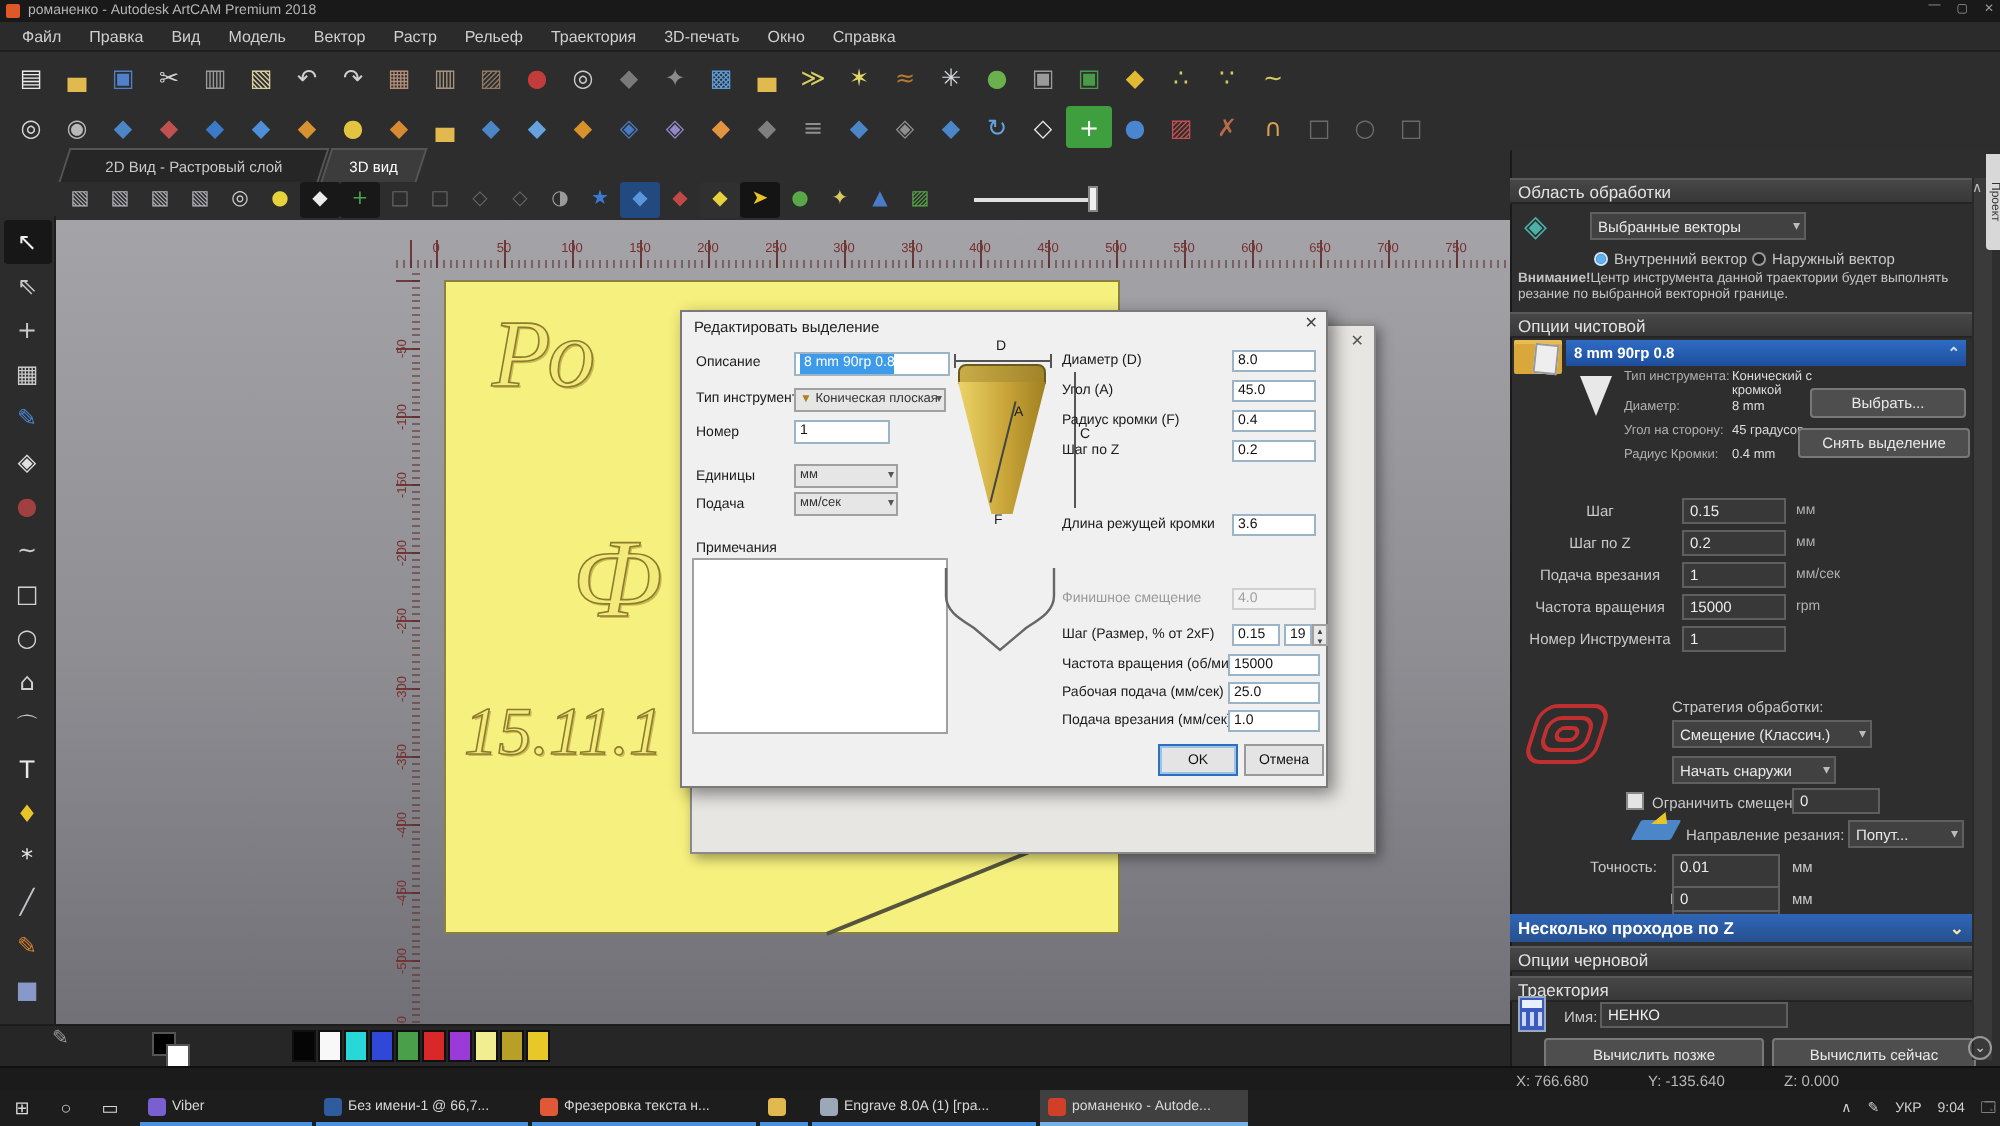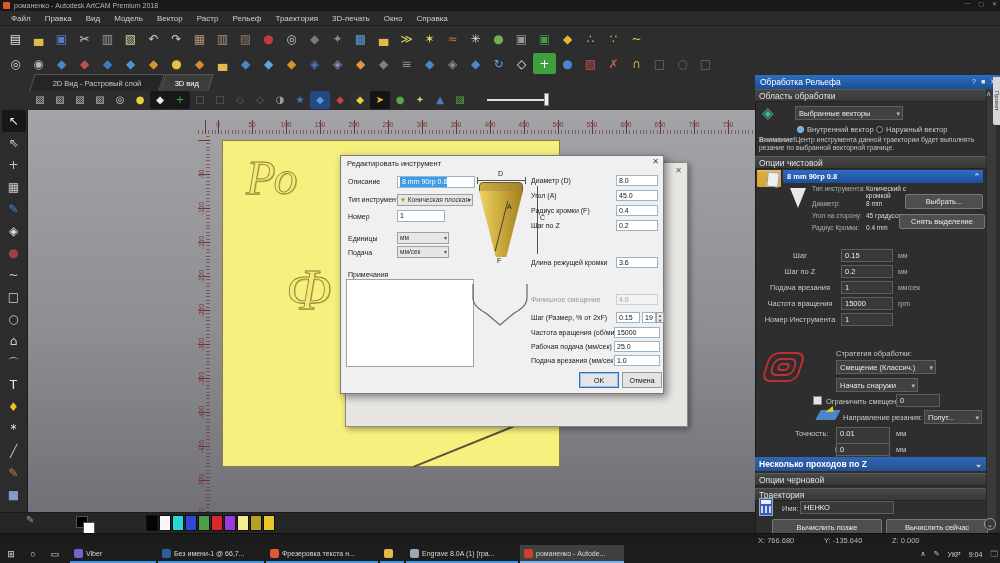--- a/index.html
+++ b/index.html
@@ -484,28 +484,29 @@
       <span>-300</span>
       <span>-350</span>
       <span>-400</span>
       <span>-450</span>
       <span>-500</span>
       <span>-550</span>
     </div>
   <div class="abs sheet"></div>
   <div class="abs engra" style="left:246px;top:150px;font-size:48px;">Ро</div>
   <div class="abs engra" style="left:286px;top:258px;font-size:56px;">Ф</div>
+  <div class="abs engra" style="left:232px;top:348px;font-size:34px;">15.11.1</div>
   <div class="abs diag-line"></div>
 
   <div class="abs bgdialog">
     <span style="position:absolute;right:5px;top:3px;font-size:8px;color:#555;">✕</span>
   </div>
 
   <div class="abs dialog">
-    <span class="ttl">Редактировать инструмент</span>
+    <span class="ttl">Редактировать выделение</span>
     <span class="dlg-x">✕</span>
 
     <span class="dl" style="left:7px;top:22px;">Описание</span>
     <span class="df" style="left:56px;top:20px;width:78px;height:12px;"><span class="df sel" style="position:static;display:inline-block;border:none;height:10px;">8 mm 90гр 0.8</span></span>
 
     <span class="dl" style="left:7px;top:40px;">Тип инструмента</span>
     <span class="dd" style="left:56px;top:38px;width:76px;height:12px;"><b style="color:#b08020;font-size:6px;">▼</b> <span>Коническая плоская</span></span>
 
     <span class="dl" style="left:7px;top:57px;">Номер</span>
     <span class="df" style="left:56px;top:54px;width:48px;height:12px;">1</span>
@@ -555,28 +556,20 @@
     <span class="dl" style="left:190px;top:187px;">Рабочая подача (мм/сек)</span>
     <span class="df" style="left:273px;top:185px;width:46px;height:11px;">25.0</span>
     <span class="dl" style="left:190px;top:201px;">Подача врезания (мм/сек)</span>
     <span class="df" style="left:273px;top:199px;width:46px;height:11px;">1.0</span>
 
     <span class="dbtn def" style="left:238px;top:216px;width:38px;height:14px;">OK</span>
     <span class="dbtn" style="left:281px;top:216px;width:38px;height:14px;">Отмена</span>
   </div>
 
   <div class="abs panel"></div>
-  <div class="abs phead">
-    <span>Обработка Рельефа</span>
-    <span class="pico">
-      <span>?</span>
-      <span>■</span>
-      <span>✕</span>
-    </span>
-  </div>
   <div class="psec" style="top:89px;">Область обработки</div>
 
   <span class="abs" style="left:762px;top:104px;font-size:15px;color:#4ab0a8;font-family:'DejaVu Sans',sans-serif;">◈</span>
   <span class="pdd" style="left:795px;top:106px;width:108px;height:14px;line-height:13px;">Выбранные векторы</span>
   <span class="plabel" style="left:797px;top:125px;"><i class="radio on"></i><span>Внутренний вектор</span></span>
   <span class="plabel" style="left:876px;top:125px;"><i class="radio"></i><span>Наружный вектор</span></span>
   <div class="abs" style="left:759px;top:136px;width:224px;font-size:6.8px;line-height:8px;color:#c4c4c4;">
     <b>Внимание!</b><span>Центр инструмента данной траектории будет выполнять резание по выбранной векторной границе.</span>
   </div>
 

